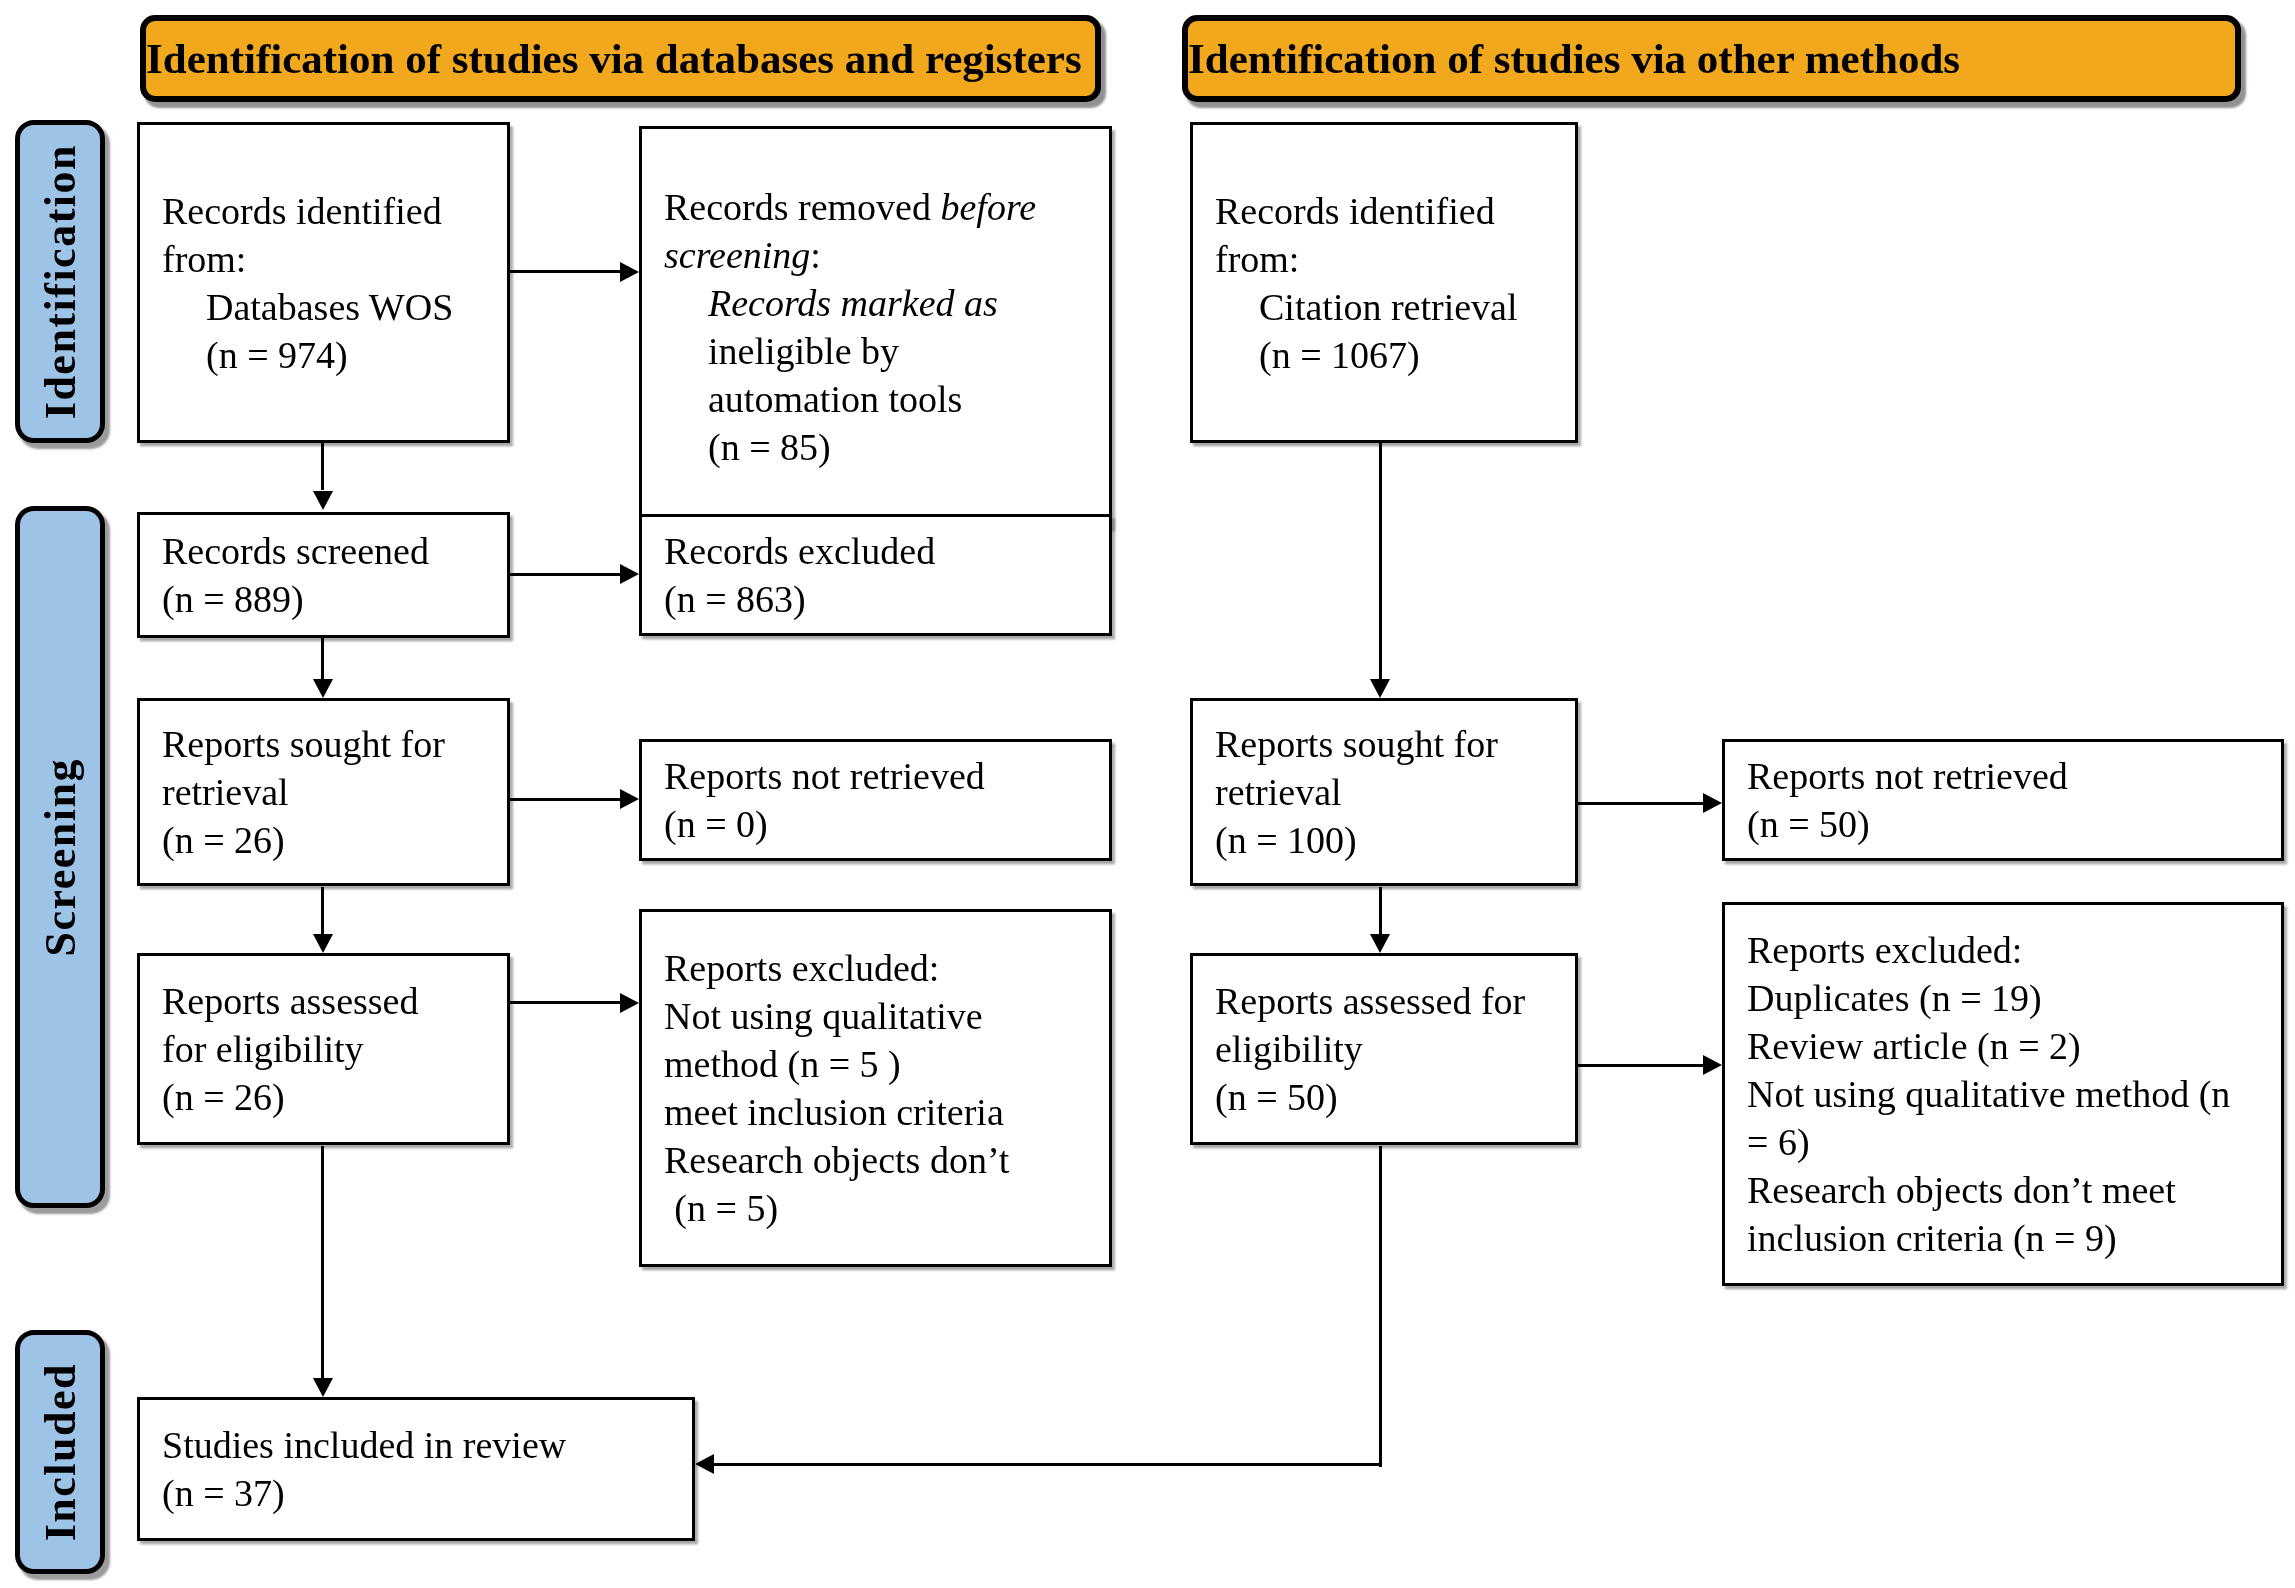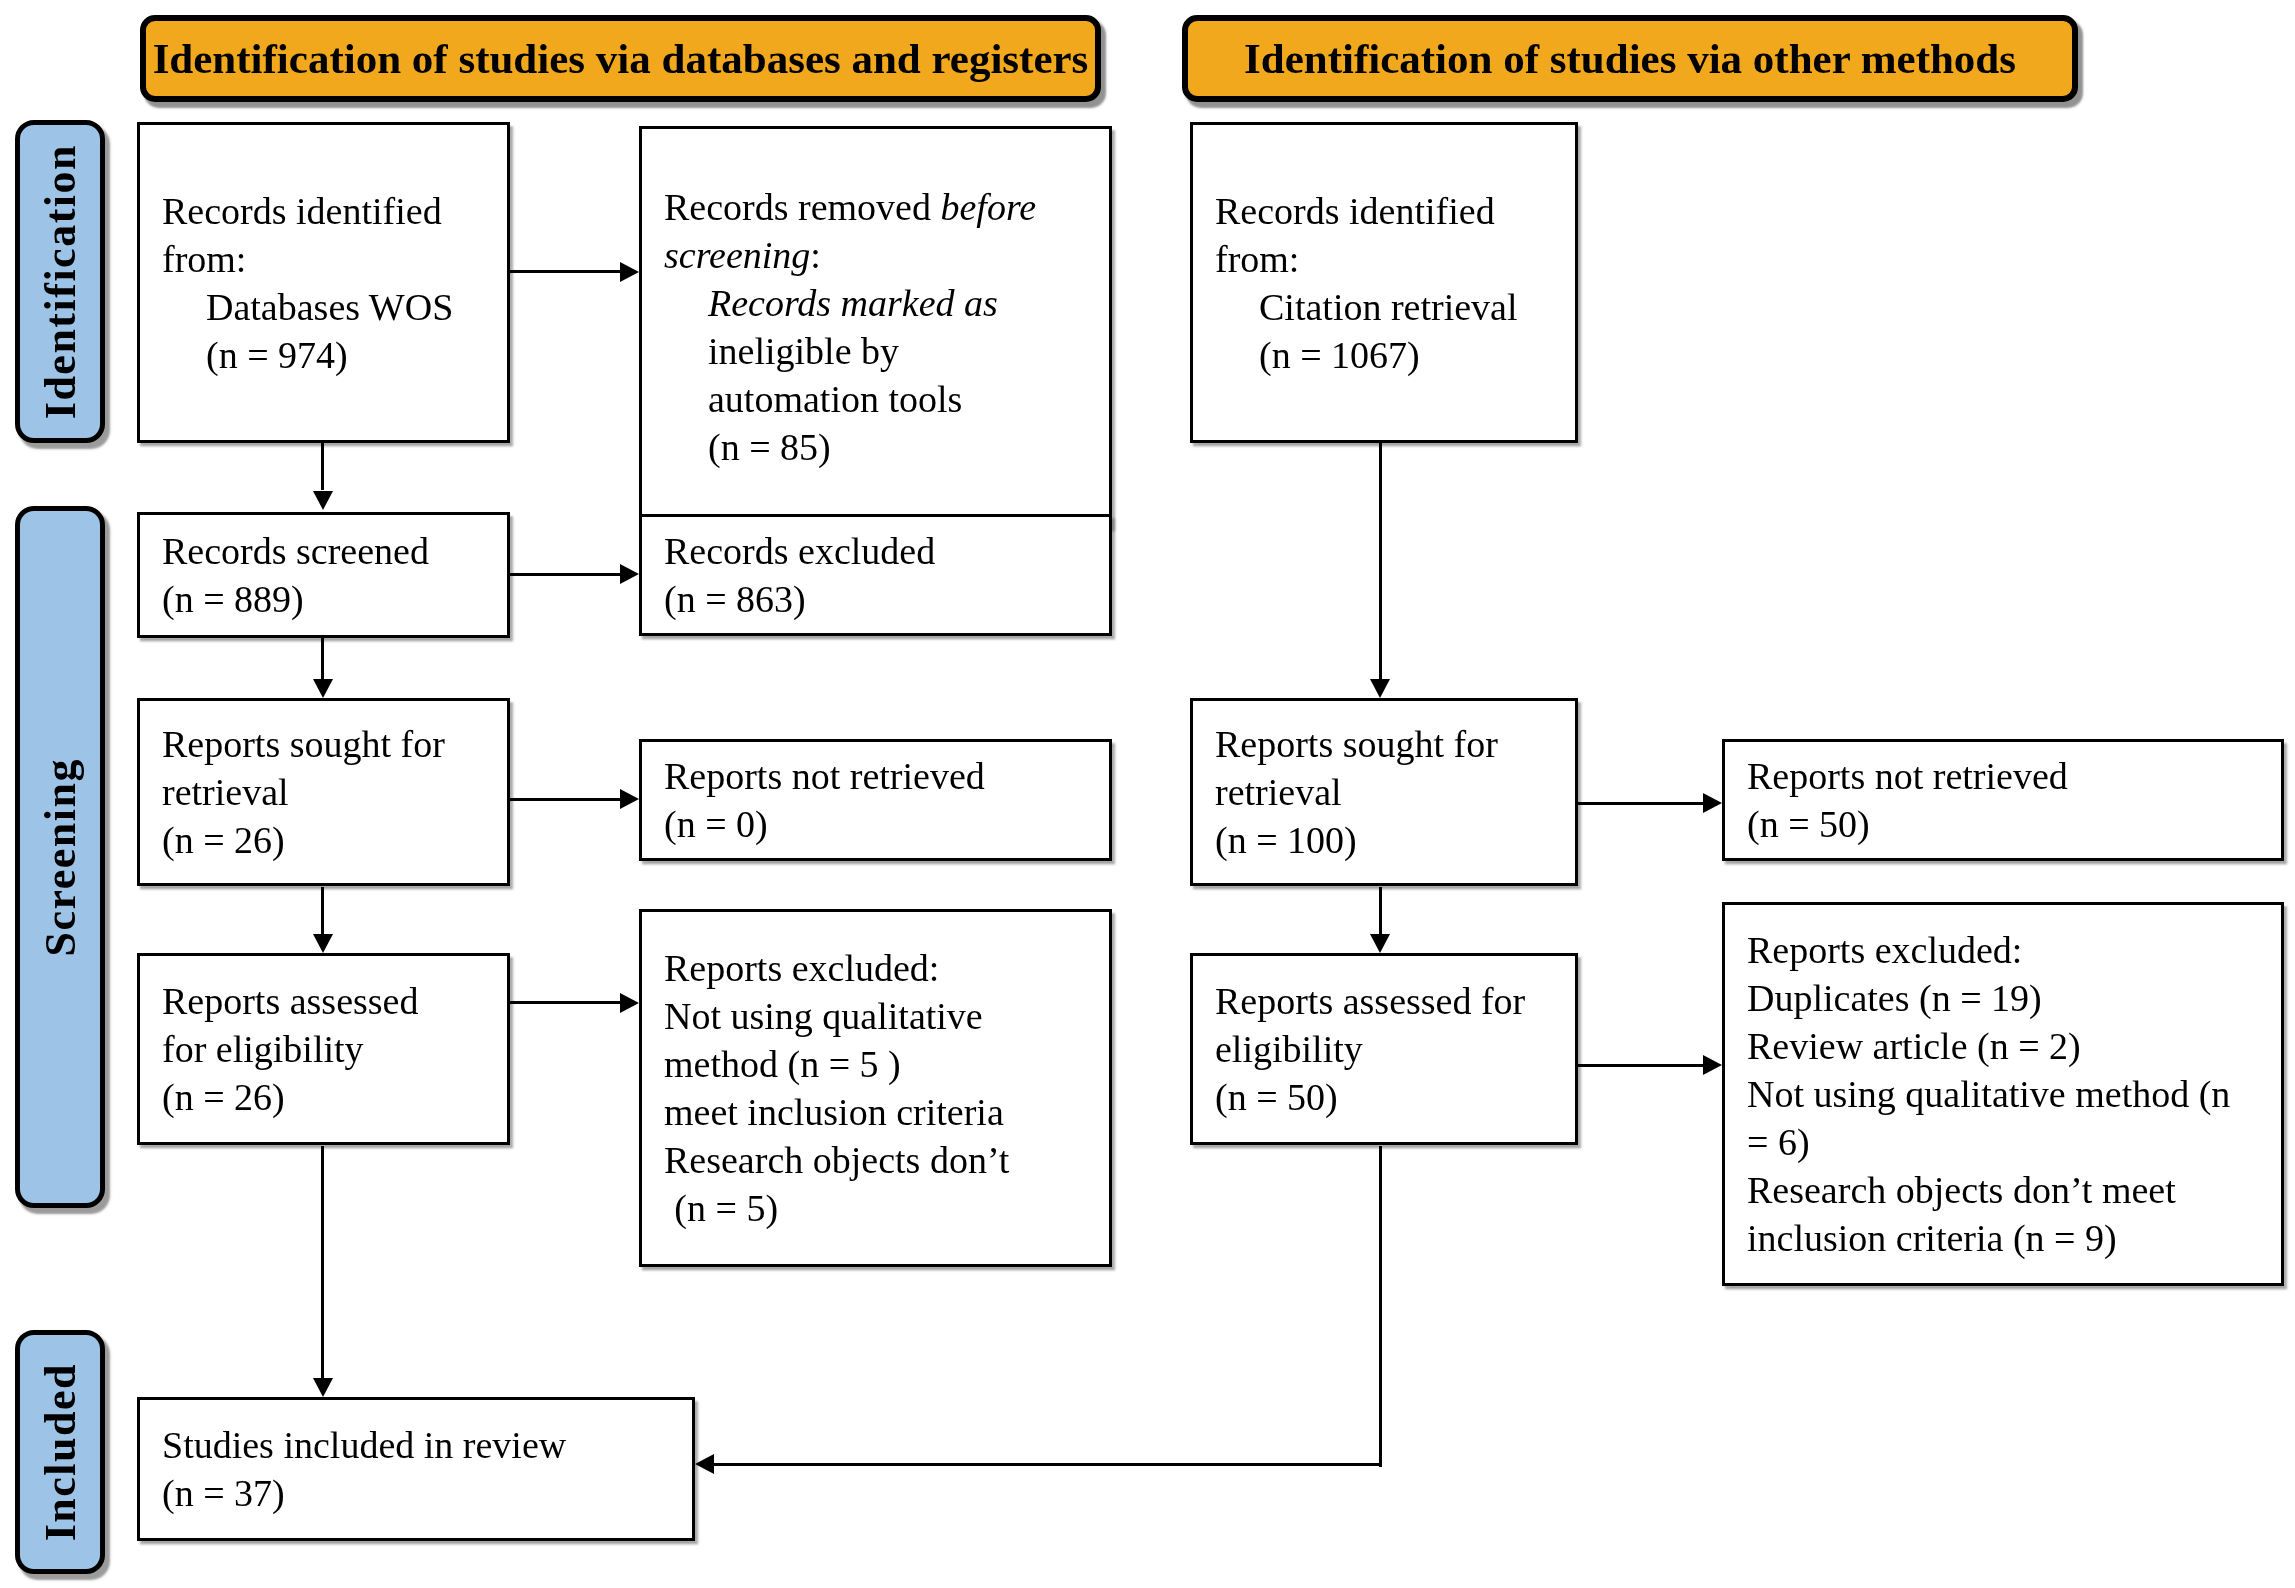--- a/index.html
+++ b/index.html
@@ -11,21 +11,21 @@
     color:#000;
     overflow:hidden;
   }
   .banner{
     position:absolute;
     box-sizing:border-box;
     background:#F2A81C;
     border:6px solid #000;
     border-radius:15px;
     box-shadow:4.4px 5.2px 2.2px rgba(55,55,55,.55);
-    display:flex;align-items:center;justify-content:center;
+    display:flex;align-items:center;
     font-weight:bold;font-size:43px;
     text-align:center;
   }
   .stage{
     position:absolute;
     box-sizing:border-box;
     background:#9DC3E6;
     border:5.2px solid #000;
     border-radius:19px;
     box-shadow:4.4px 5.2px 2.2px rgba(55,55,55,.5);
@@ -57,21 +57,21 @@
   .tri-down{border-left:10.3px solid transparent;border-right:10.3px solid transparent;border-top:19px solid #000;}
 </style>
 </head>
 <body>
 
 <div class="canvas">
 
   <div class="banner" style="left:140px;top:15px;width:961px;height:87px;">
     <span>Identification of studies via databases and registers</span>
   </div>
-  <div class="banner" style="left:1182px;top:15px;width:896px;height:87px;">
+  <div class="banner" style="left:1182px;top:15px;width:1059px;height:87px;">
     <span>Identification of studies via other methods</span>
   </div>
 
   <div class="stage" style="left:15px;top:120px;width:90px;height:323px;">
     <span>Identification</span>
   </div>
   <div class="stage" style="left:15px;top:506px;width:90px;height:702px;">
     <span>Screening</span>
   </div>
   <div class="stage" style="left:15px;top:1330px;width:90px;height:244px;">

